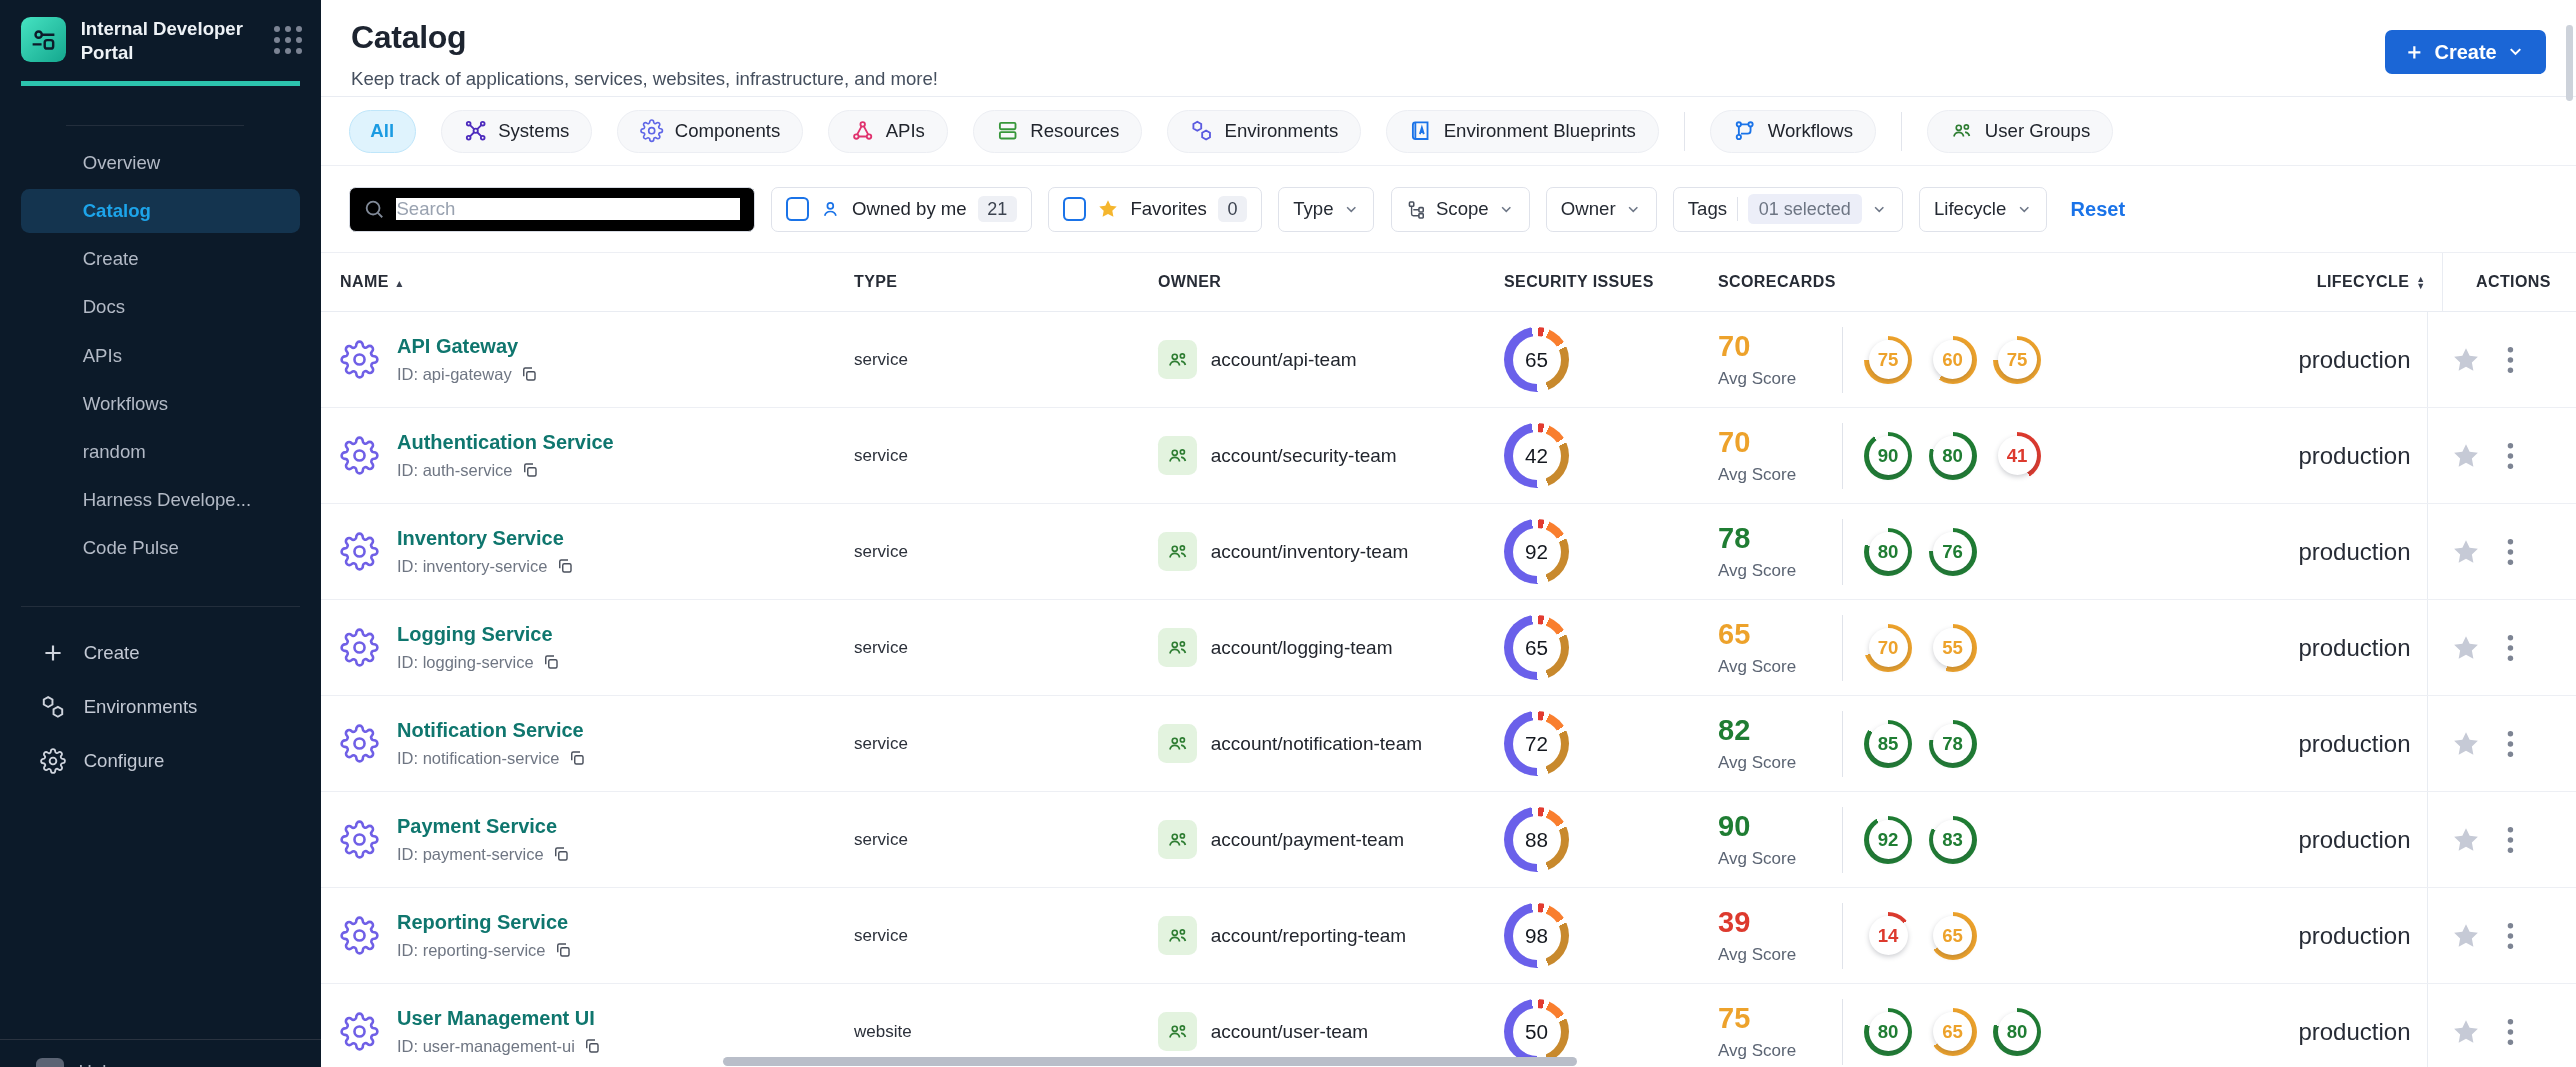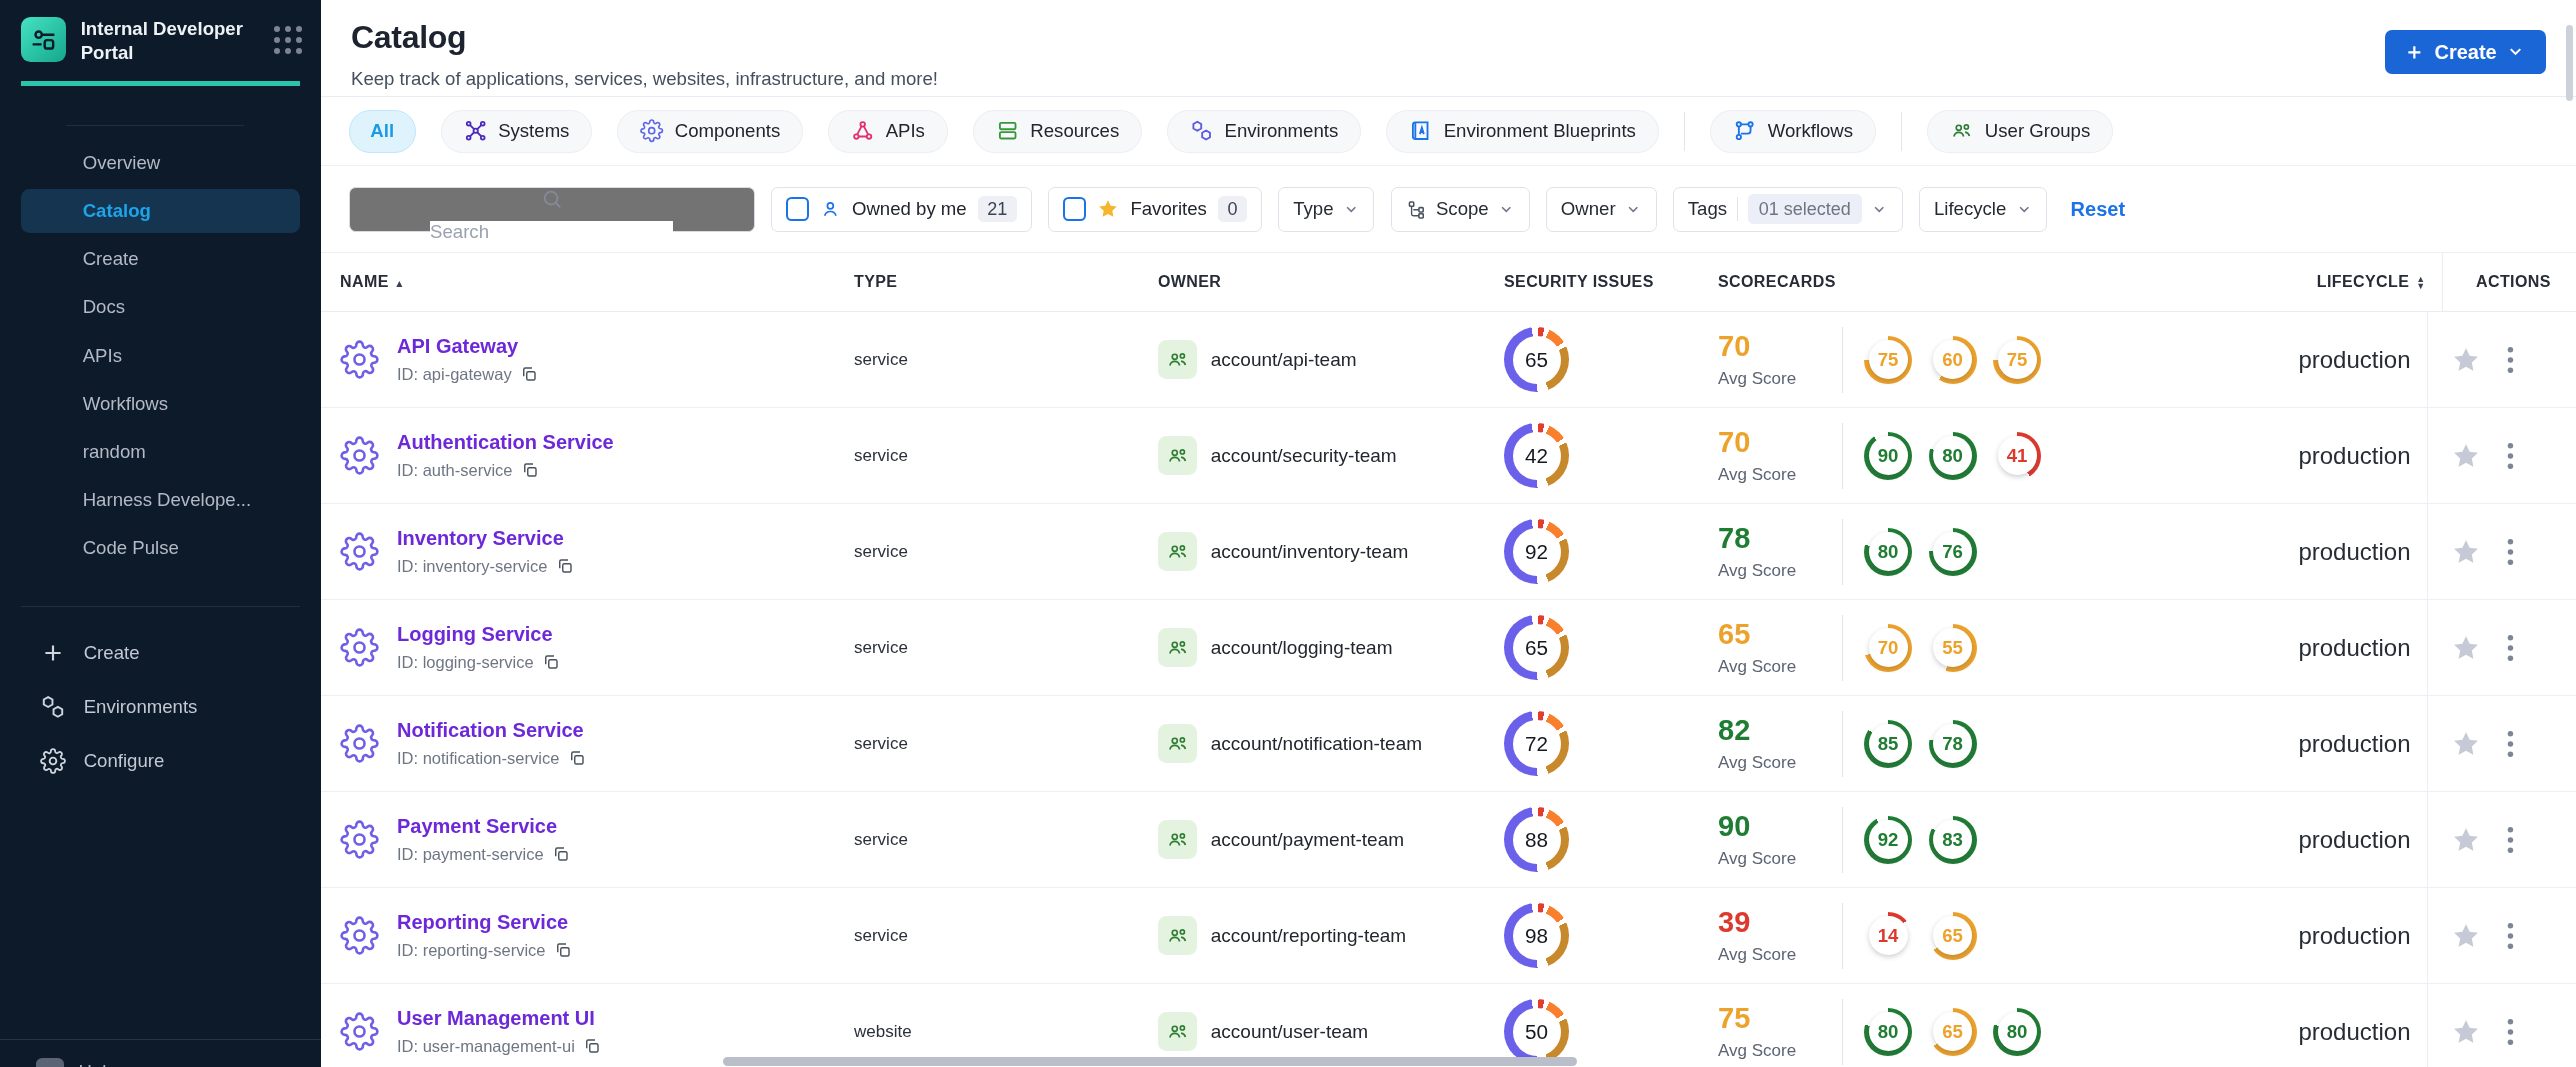--- a/index.html
+++ b/index.html
@@ -55,21 +55,21 @@
   .tab-pill.active { background:#dff3fd; border-color:#bfe6fa; color:#1b9be2; font-weight:600; padding:0 20.7px; }
   .tab-ic { width:23.4px; height:23.4px; }
   .tab-sep { width:1.4px; height:39px; background:#e2e5ec; }
   .c-systems { color:#4d2bbd; } .c-components { color:#5f66e7; } .c-apis { color:#e0326e; }
   .c-resources { color:#37973a; } .c-environments { color:#5a5ae0; } .c-blueprints { color:#1a73e8; }
   .c-workflows { color:#1a73e8; } .c-usergroups { color:#2e7d32; }
 
   .filters-row { display:flex; align-items:center; gap:16.5px; height:87px; padding:0 27.6px;
     border-bottom:1.4px solid #edeff4; }
   .search-box { width:406px; height:45px; border:1.4px solid #d7dbe4; border-radius:6.9px;
-    display:flex; align-items:center; gap:11px; padding:0 13.8px; background:#737373;flex-direction:column; }
+    display:flex; align-items:center; gap:11px; padding:0 13.8px; background:#000000; }
   .search-box input { border:none; outline:none; flex:1; font-size:18.6px; color:#2a2f38; font-family:inherit; }
   .search-box input::placeholder { color:#99a2b0; }
   .chk-pill { height:45px; border:1.4px solid #dfe2ea; border-radius:6.9px; background:#fff;
     display:flex; align-items:center; gap:11px; padding:0 13.8px; cursor:pointer; }
   .chk { width:23.4px; height:23.4px; border:2.1px solid #1a73e8; border-radius:5.5px; background:#fff; flex:0 0 auto; }
   .chk-pill .lbl { font-size:18.6px; color:#21252d; }
   .cnt-badge { background:#eef0f5; border-radius:5.5px; padding:2.8px 9.6px; font-size:18px; color:#3c4350; }
   .drop { height:45px; border:1.4px solid #dfe2ea; border-radius:6.9px; background:#fff;
     display:flex; align-items:center; gap:9.6px; padding:0 13.8px; font-size:18.6px; color:#252a33; cursor:pointer; }
   .chev { width:16.5px; height:16.5px; color:#6d7686; }
@@ -87,21 +87,21 @@
   .col-score { flex:1; }
   .col-life { width:248px; text-align:right; padding-right:16.5px; }
   .col-actions { width:134px; padding-left:33px; align-self:stretch; display:flex; align-items:center;
     border-left:1.4px solid #e9ecf2; }
   .sort-asc { font-size:10.3px; margin-left:5.5px; color:#3a4150; }
   .sort-both { display:inline-flex; flex-direction:column; font-size:9px; line-height:0.75; margin-left:6.9px; color:#3a4150; vertical-align:middle; }
 
   .row { display:flex; align-items:center; height:96px; border-bottom:1.4px solid #edeff4; }
   .name-cell { display:flex; align-items:center; gap:18px; padding-left:19px; width:533px; }
   .ent-gear { width:39px; height:39px; color:#6f5fe6; flex:0 0 auto; }
-  .name-link { font-size:20px; font-weight:700; color:#6d28d9; cursor:pointer;text-align:right; }
+  .name-link { font-size:20px; font-weight:700; color:#0f766e; cursor:pointer;text-align:right; }
   .ent-id { margin-top:6.9px; font-size:16.5px; color:#6f7683; display:flex; align-items:center; gap:8.3px; }
   .copy-ic { width:18px; height:18px; color:#4a505c; cursor:pointer; }
   .type-cell { width:304px; font-size:17px; color:#2b303a; }
   .owner-cell { width:346px; display:flex; align-items:center; gap:13.8px; font-size:19px; color:#22262e; }
   .owner-chip { width:39px; height:39px; border-radius:8.3px; background:#e3f3df; color:#2e7d32;
     display:flex; align-items:center; justify-content:center; flex:0 0 auto; }
   .owner-chip svg { width:23.4px; height:23.4px; }
 
   .sec-cell { width:214px; }
   .donut { width:65px; height:65px; border-radius:50%;

